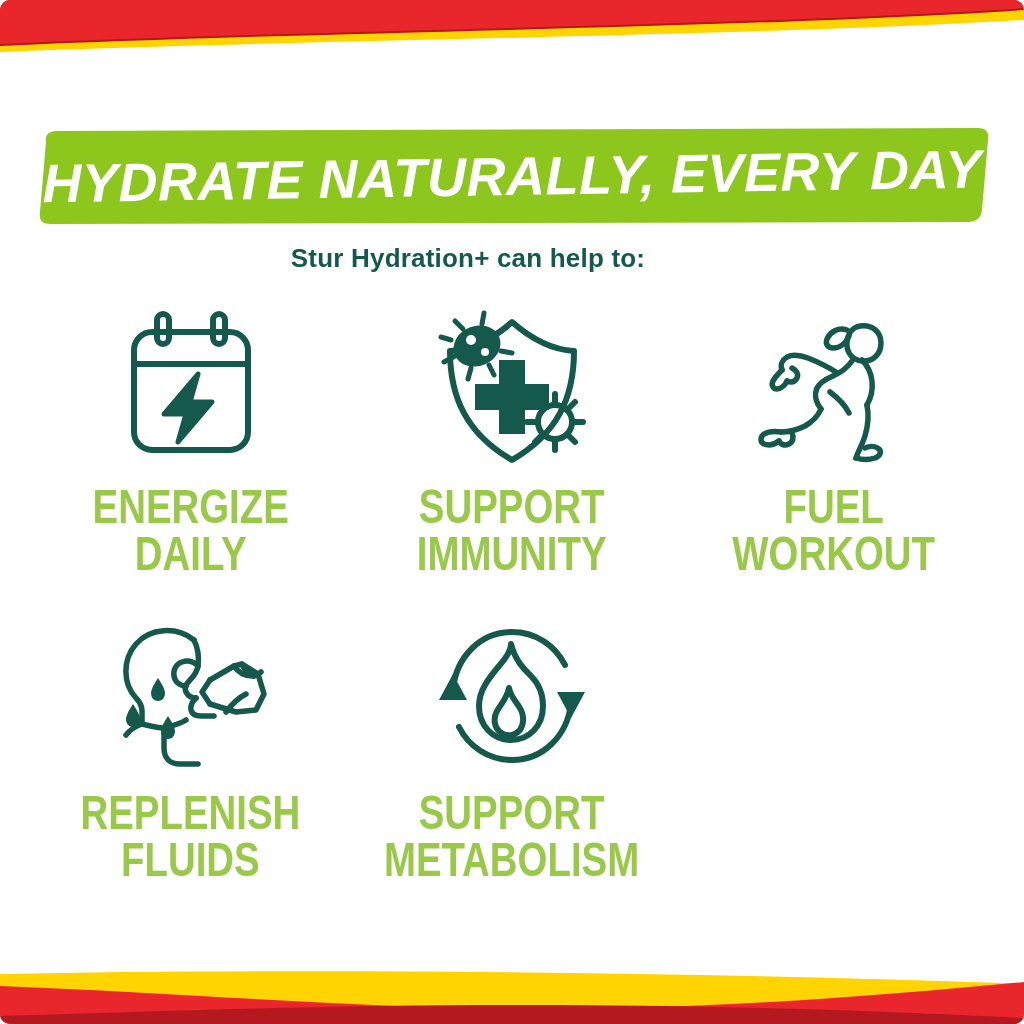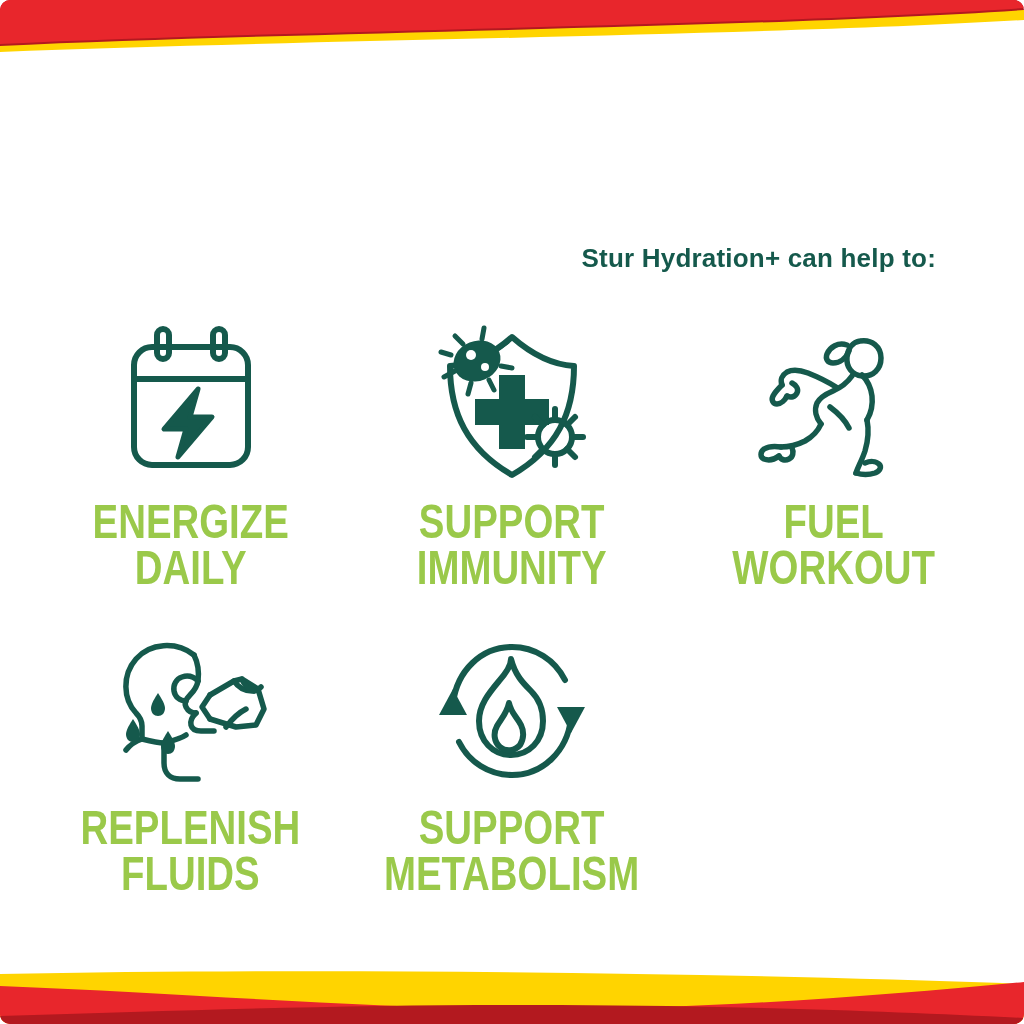--- a/index.html
+++ b/index.html
@@ -64,21 +64,21 @@
     transform: rotate(-0.9deg);
     white-space: nowrap;
   }
 
   
   .subtitle {
     position: absolute;
     left: 0;
     top: 243px;
     width: 936px;
-    text-align: right;
+    text-align: center;
     color: #15594C;
     font-family: "Liberation Sans", sans-serif;
     font-weight: bold;
     font-size: 26px;
     letter-spacing: 0.2px;
   }
 
   
   .grid {
     position: absolute;
@@ -87,21 +87,21 @@
     width: 964px;
     display: grid;
     grid-template-columns: repeat(3, 1fr);
     grid-template-rows: repeat(2, 296px);
     row-gap: 10px;
   }
   .cell {
     display: flex;
     flex-direction: column;
     align-items: center;
-    justify-content: flex-end;
+    justify-content: center;
   }
   .icon-box {
     width: 170px;
     height: 160px;
     display: flex;
     align-items: center;
     justify-content: center;
   }
   .icon-box svg { display: block; width: 100%; height: 100%; }
   .benefit-label {
@@ -132,20 +132,28 @@
       </defs>
       <g clip-path="url(#topClip)">
         <rect x="0" y="0" width="1024" height="70" fill="#B3191F"></rect>
         <path d="M0,0 L1024,0 L1024,8 C760,26 300,30 0,44 Z" fill="#E8262C"></path>
         <path d="M0,46 C300,32 760,28 1024,10 L1024,70 L0,70 Z" fill="#FFD400"></path>
         <path d="M0,52 C300,40 760,36 1024,20 L1024,70 L0,70 Z" fill="#FFFFFF"></path>
       </g>
     </svg>
   </div>
 
+  <div class="headline-wrap">
+    <div class="headline-shape">
+      <svg viewBox="0 0 956 96" preserveAspectRatio="none" xmlns="http://www.w3.org/2000/svg">
+        <path d="M12,14 Q10,4 22,3 L944,0 Q956,0 954,12 L948,82 Q947,93 935,94 L16,96 Q4,96 6,84 Z" fill="#8DC71E"></path>
+      </svg>
+    </div>
+    <div class="headline-text">HYDRATE NATURALLY, EVERY DAY</div>
+  </div>
 
   <div class="subtitle">Stur Hydration+ can help to:</div>
 
   <div class="grid">
 
     <div class="cell">
       <div class="icon-box">
         <svg viewBox="0 0 170 160" xmlns="http://www.w3.org/2000/svg">
           <g fill="none" stroke="#15594C" stroke-width="6" stroke-linecap="round" stroke-linejoin="round">
             <rect x="28" y="22" width="114" height="118" rx="18"></rect>

